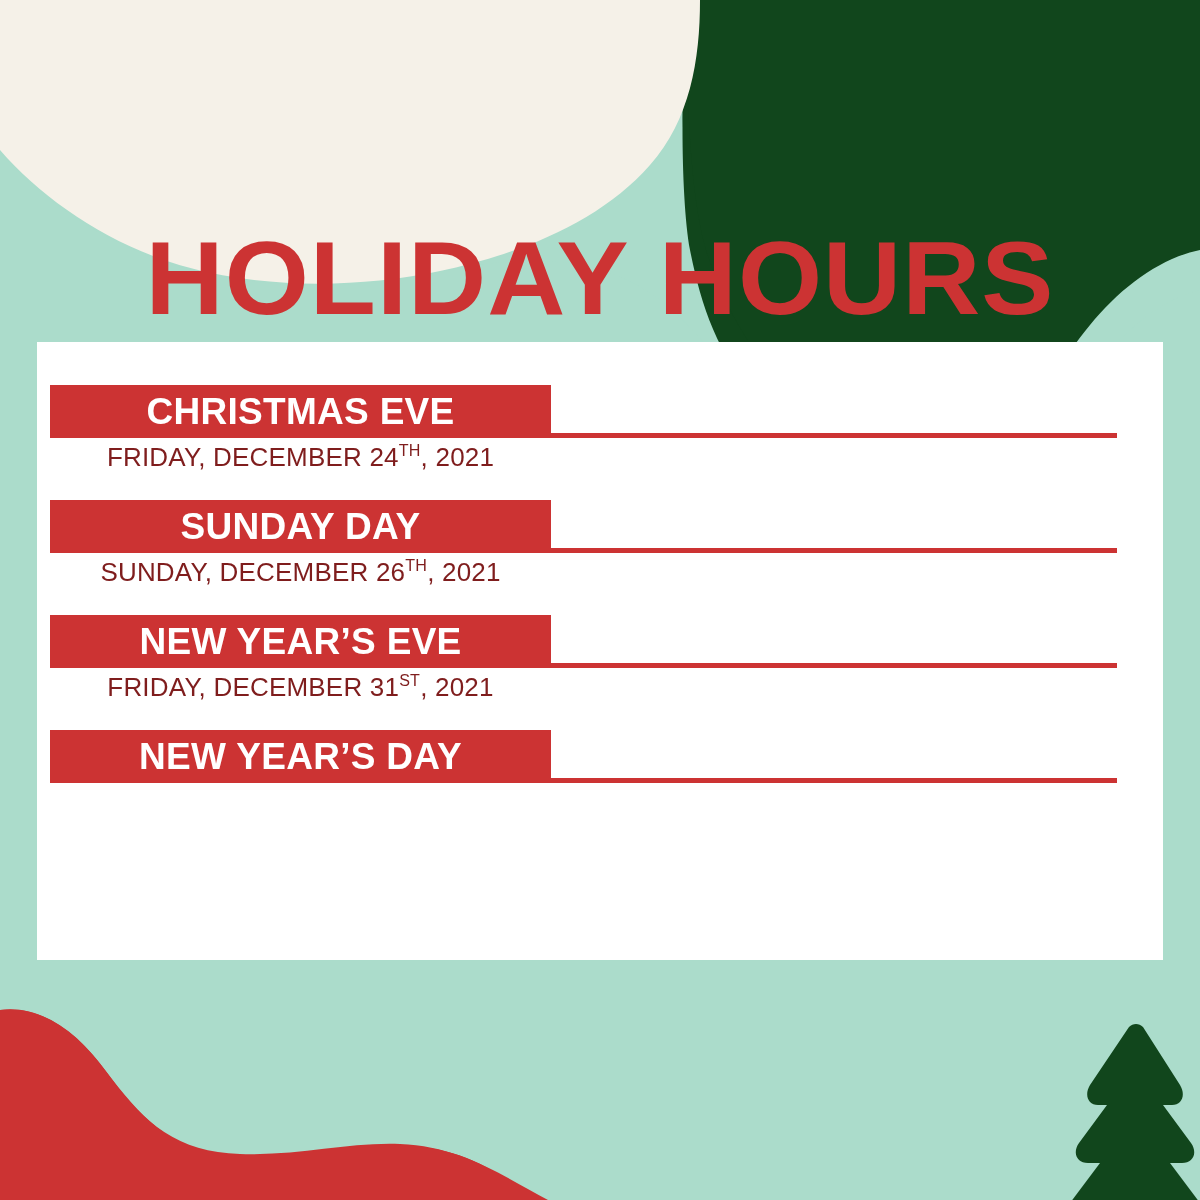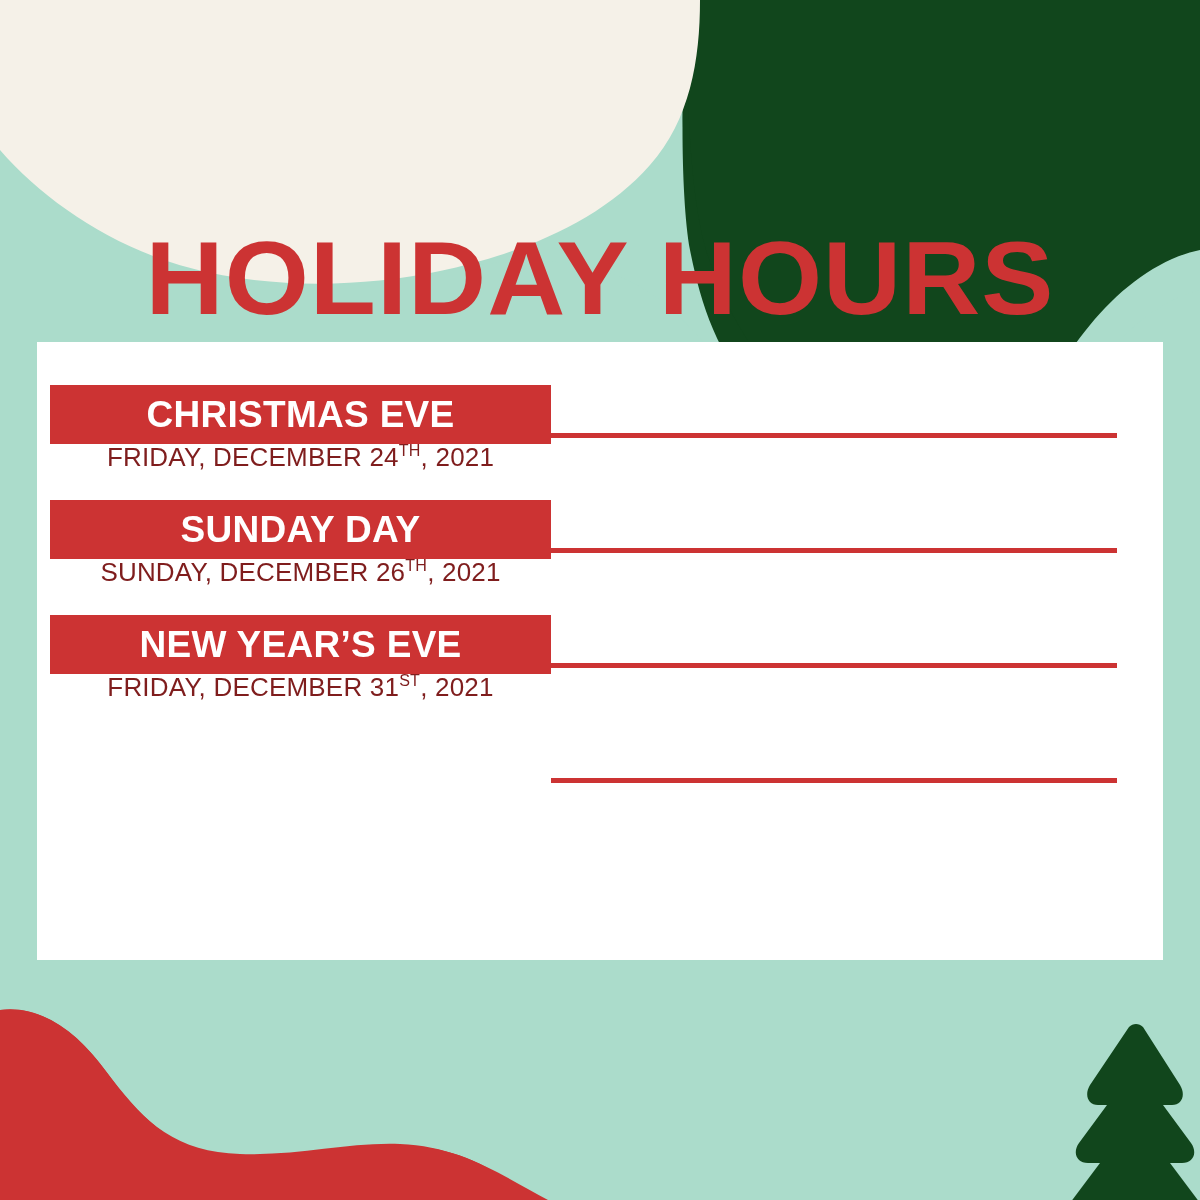--- a/index.html
+++ b/index.html
@@ -70,21 +70,21 @@
     position: relative;
     height: 115px;
   }
 
   
   .row-bar {
     position: absolute;
     left: 13px;
     top: 43px;
     width: 501px;
-    height: 59px;
+    height: 53px;
     background: #CC3333;
     display: flex;
     align-items: center;
     justify-content: center;
     box-sizing: border-box;
     padding: 0 14px;
   }
   .row-name {
     color: #FFFFFF;
     font-family: "Liberation Sans Narrow", "Liberation Sans", sans-serif;
@@ -235,17 +235,20 @@
       <div class="row-bar">
         <span class="row-name">NEW YEAR’S EVE</span>
       </div>
       <div class="row-rule"></div>
       <div class="row-date">
         <span>FRIDAY</span><span>,&nbsp;</span><span>DECEMBER</span><span>&nbsp;</span><span>31</span><sup>ST</sup><span>,&nbsp;</span><span>2021</span>
       </div>
     </div>
 
     <div class="hours-row">
+      <div class="row-bar">
+        <span class="row-name">NEW YEAR’S DAY</span>
+      </div>
       <div class="row-rule"></div>
     </div>
 
   </div>
 </div>
 
 </body></html>

